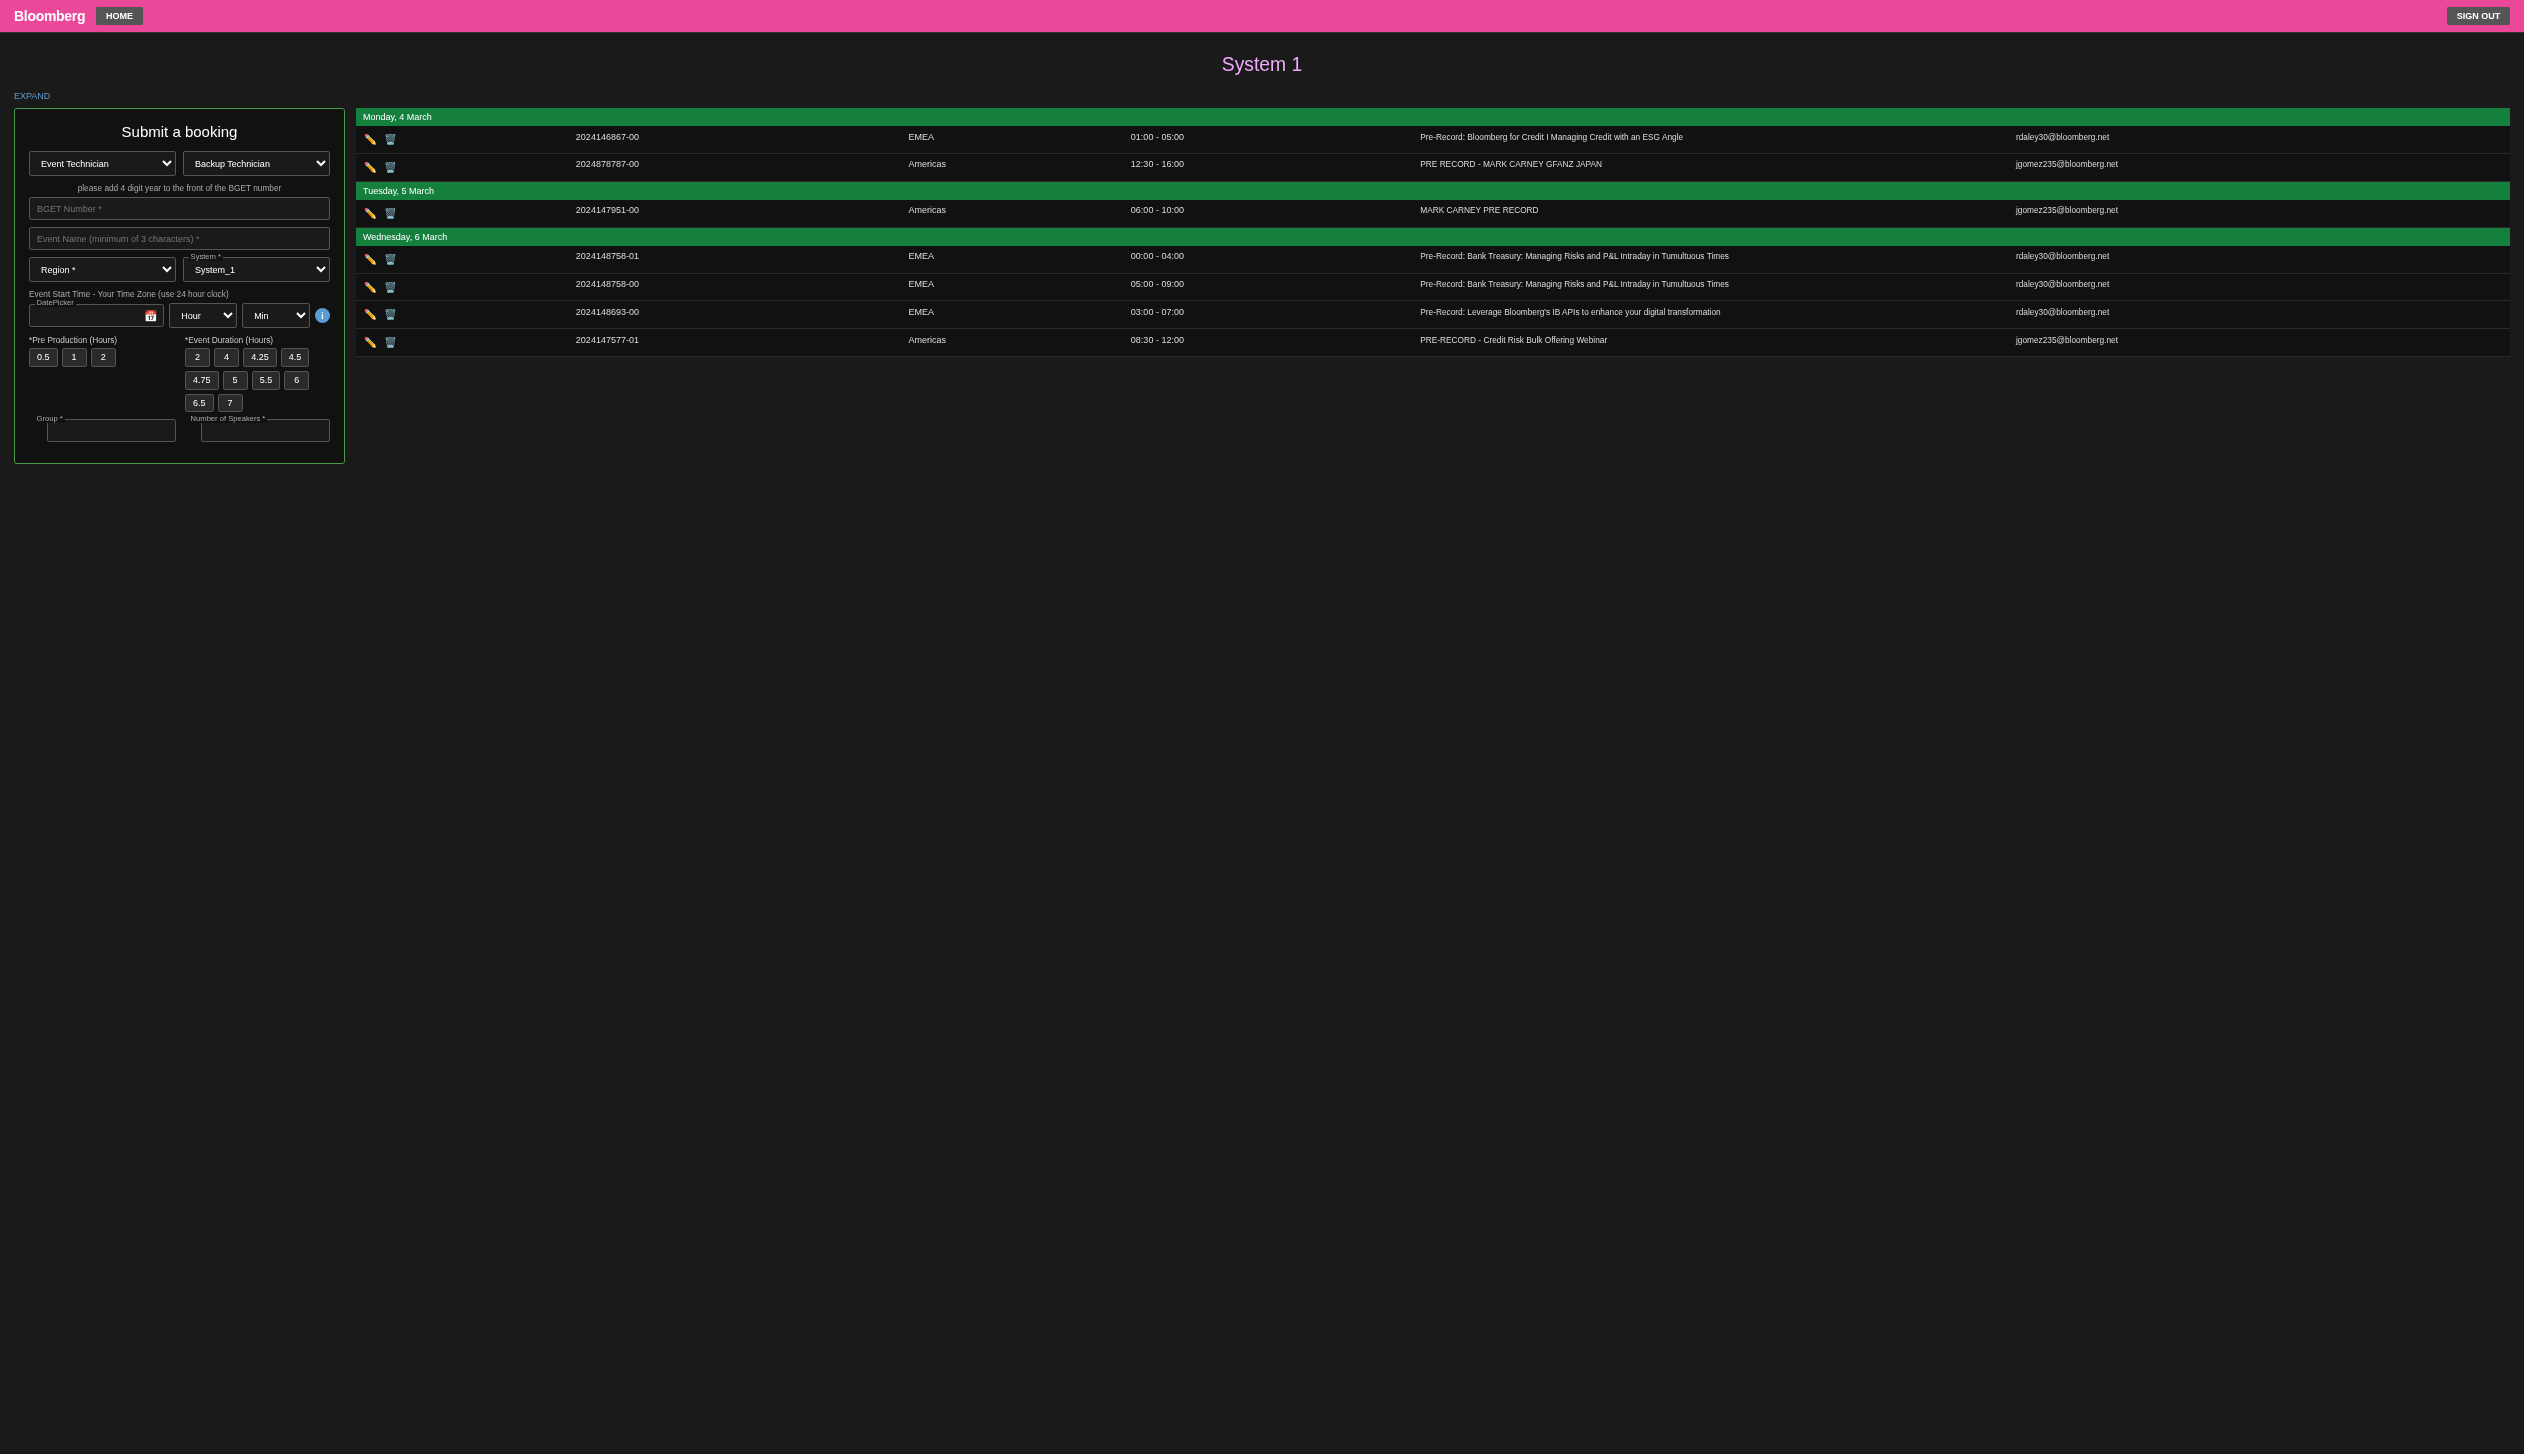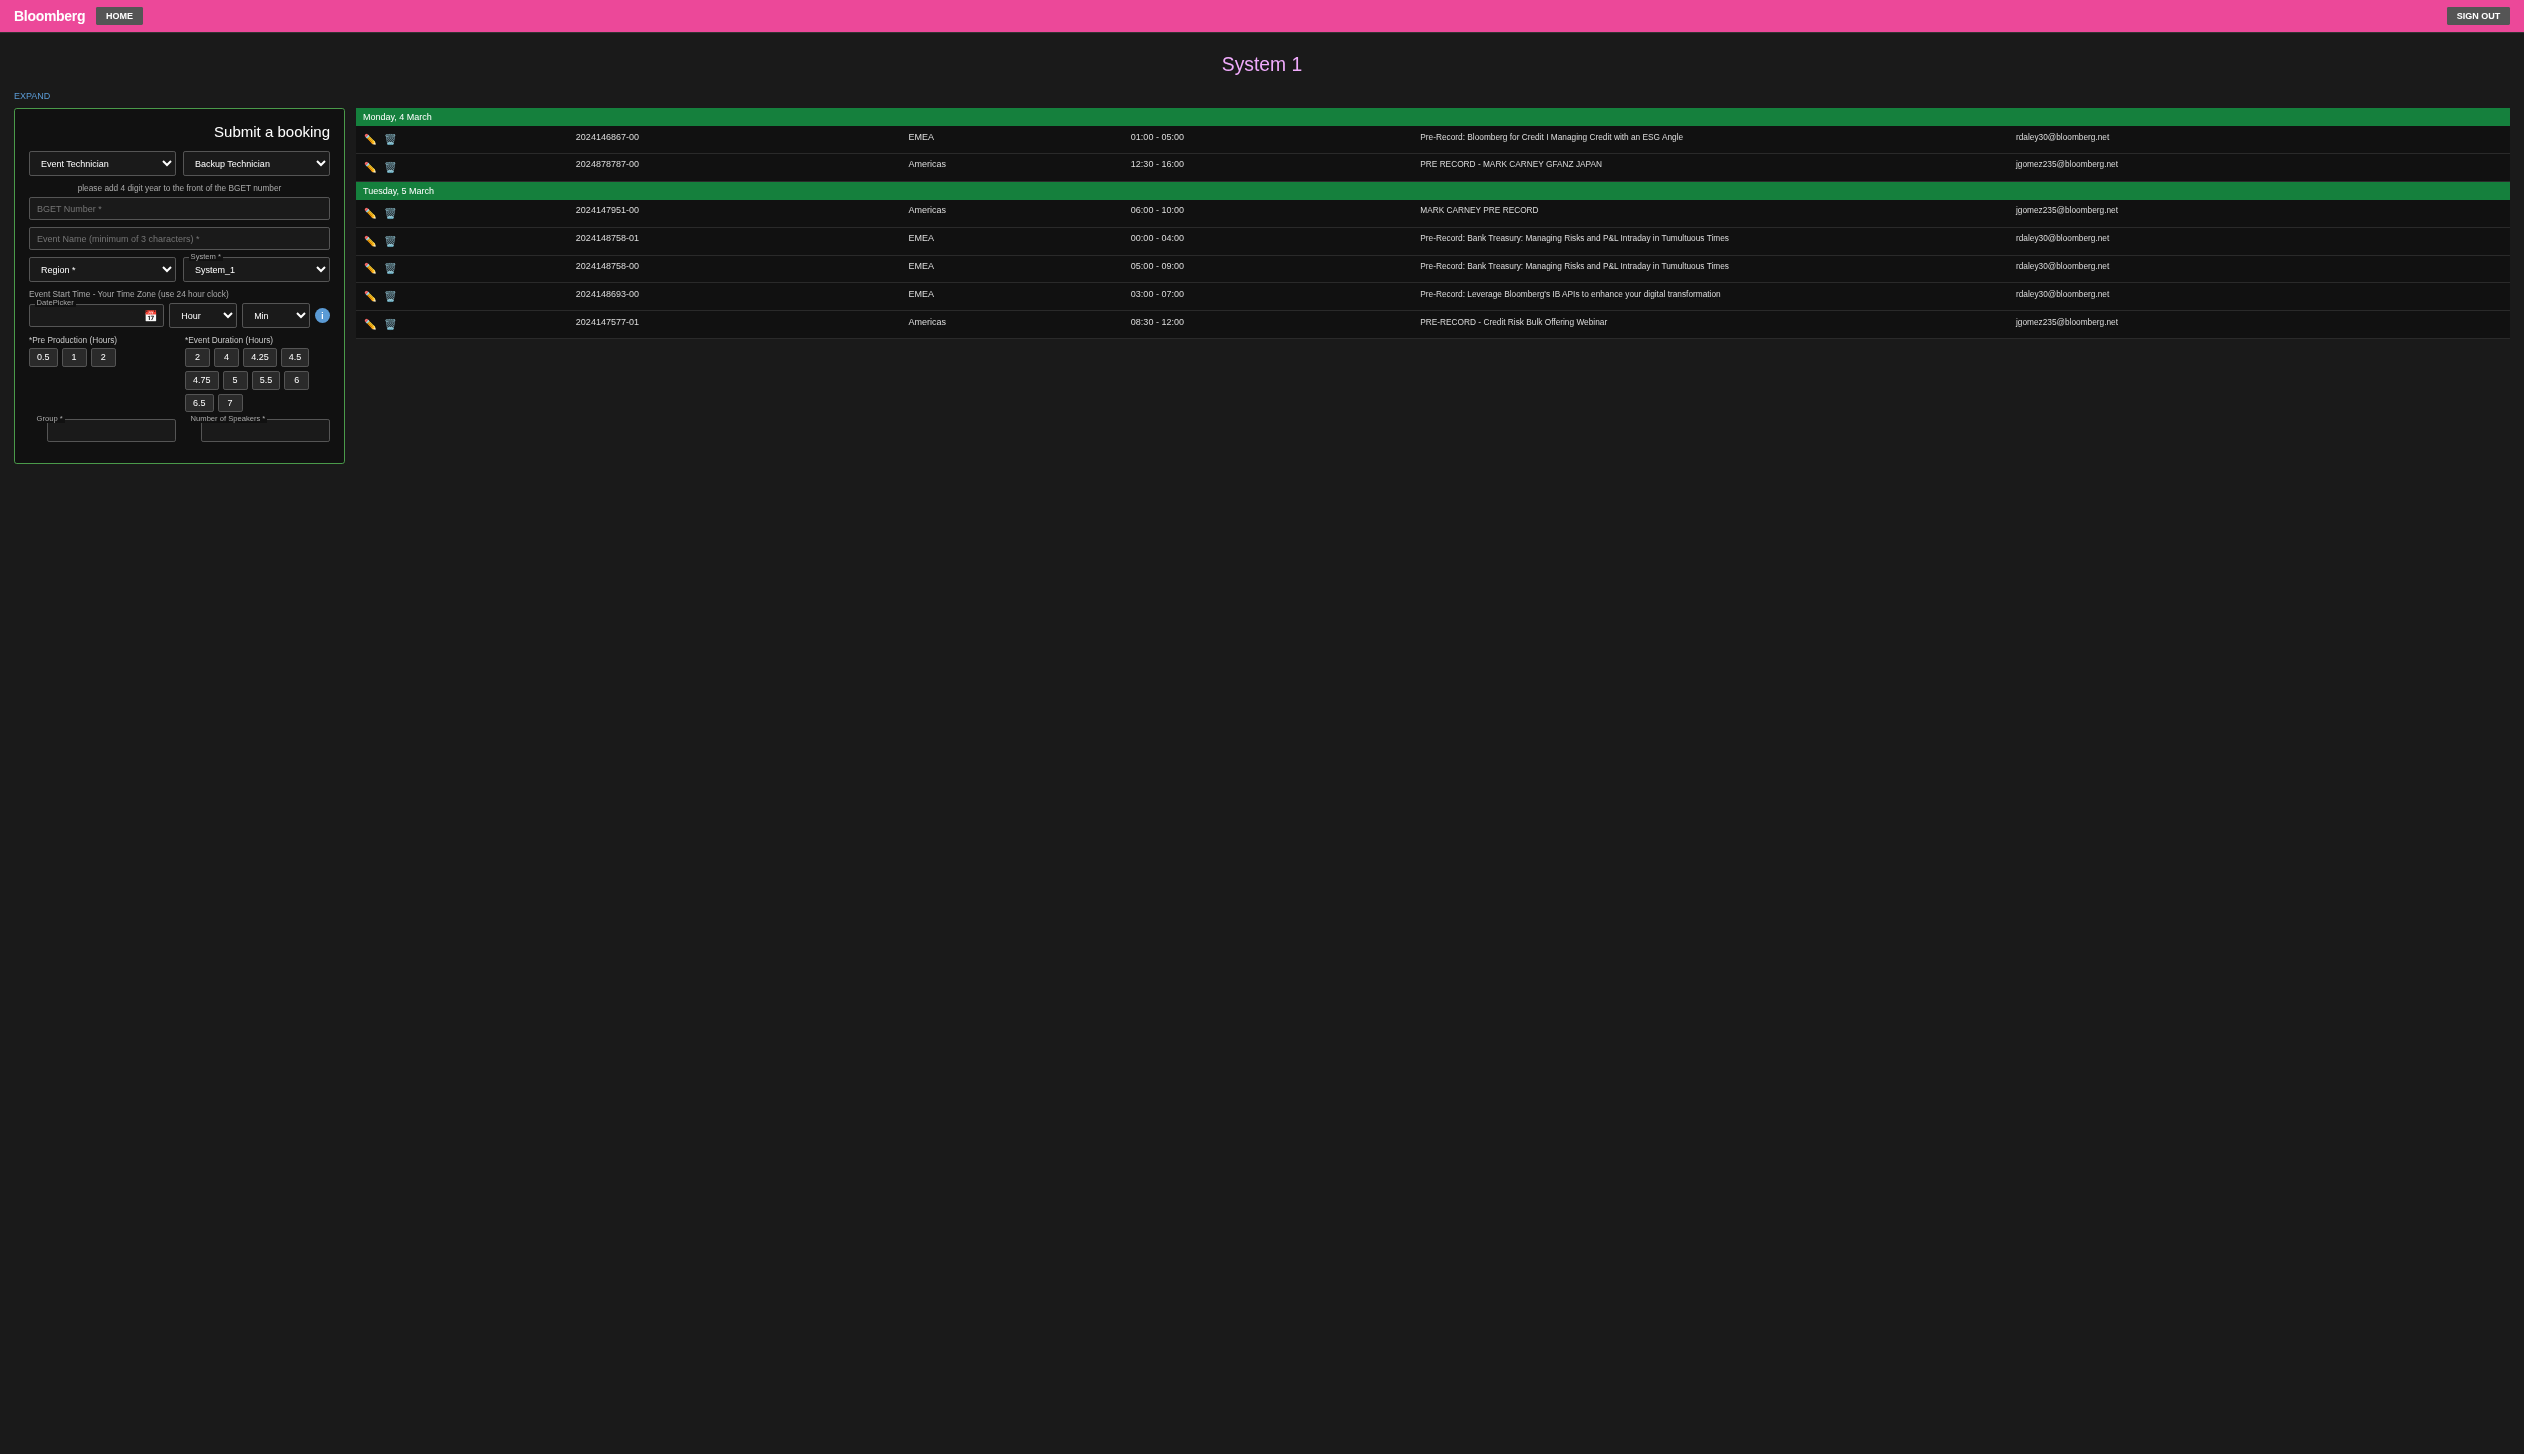--- a/index.html
+++ b/index.html
@@ -74,21 +74,21 @@
     
     .form-panel {
       background: #111;
       border: 0.7px solid #4a9a4a;
       border-radius: 2.8px;
       padding: 14px;
       width: 331px;
       flex-shrink: 0;
     }
     .form-title {
-      text-align: right;
+      text-align: center;
       font-size: 15px;
       margin-bottom: 11px;
       font-weight: normal;
     }
     .form-row {
       display: flex;
       gap: 7px;
       margin-bottom: 7px;
     }
     .form-row.single { flex-direction: column; }
@@ -415,20 +415,23 @@
         <button class="icon-btn" title="Edit">✏️</button>
         <button class="icon-btn" title="Delete">🗑️</button>
       </div>
               </td>
               <td>2024147951-00</td>
               <td>Americas</td>
               <td>06:00 - 10:00</td>
               <td class="event-name-col">MARK CARNEY PRE RECORD</td>
               <td class="email-col">jgomez235@bloomberg.net</td>
             </tr>
+            <tr class="day-header">
+              <td colspan="6">Wednesday, 6 March</td>
+            </tr>
             <tr class="booking-row">
               <td>
       <div class="action-icons">
         <button class="icon-btn" title="Edit">✏️</button>
         <button class="icon-btn" title="Delete">🗑️</button>
       </div>
               </td>
               <td>2024148758-01</td>
               <td>EMEA</td>
               <td>00:00 - 04:00</td>

